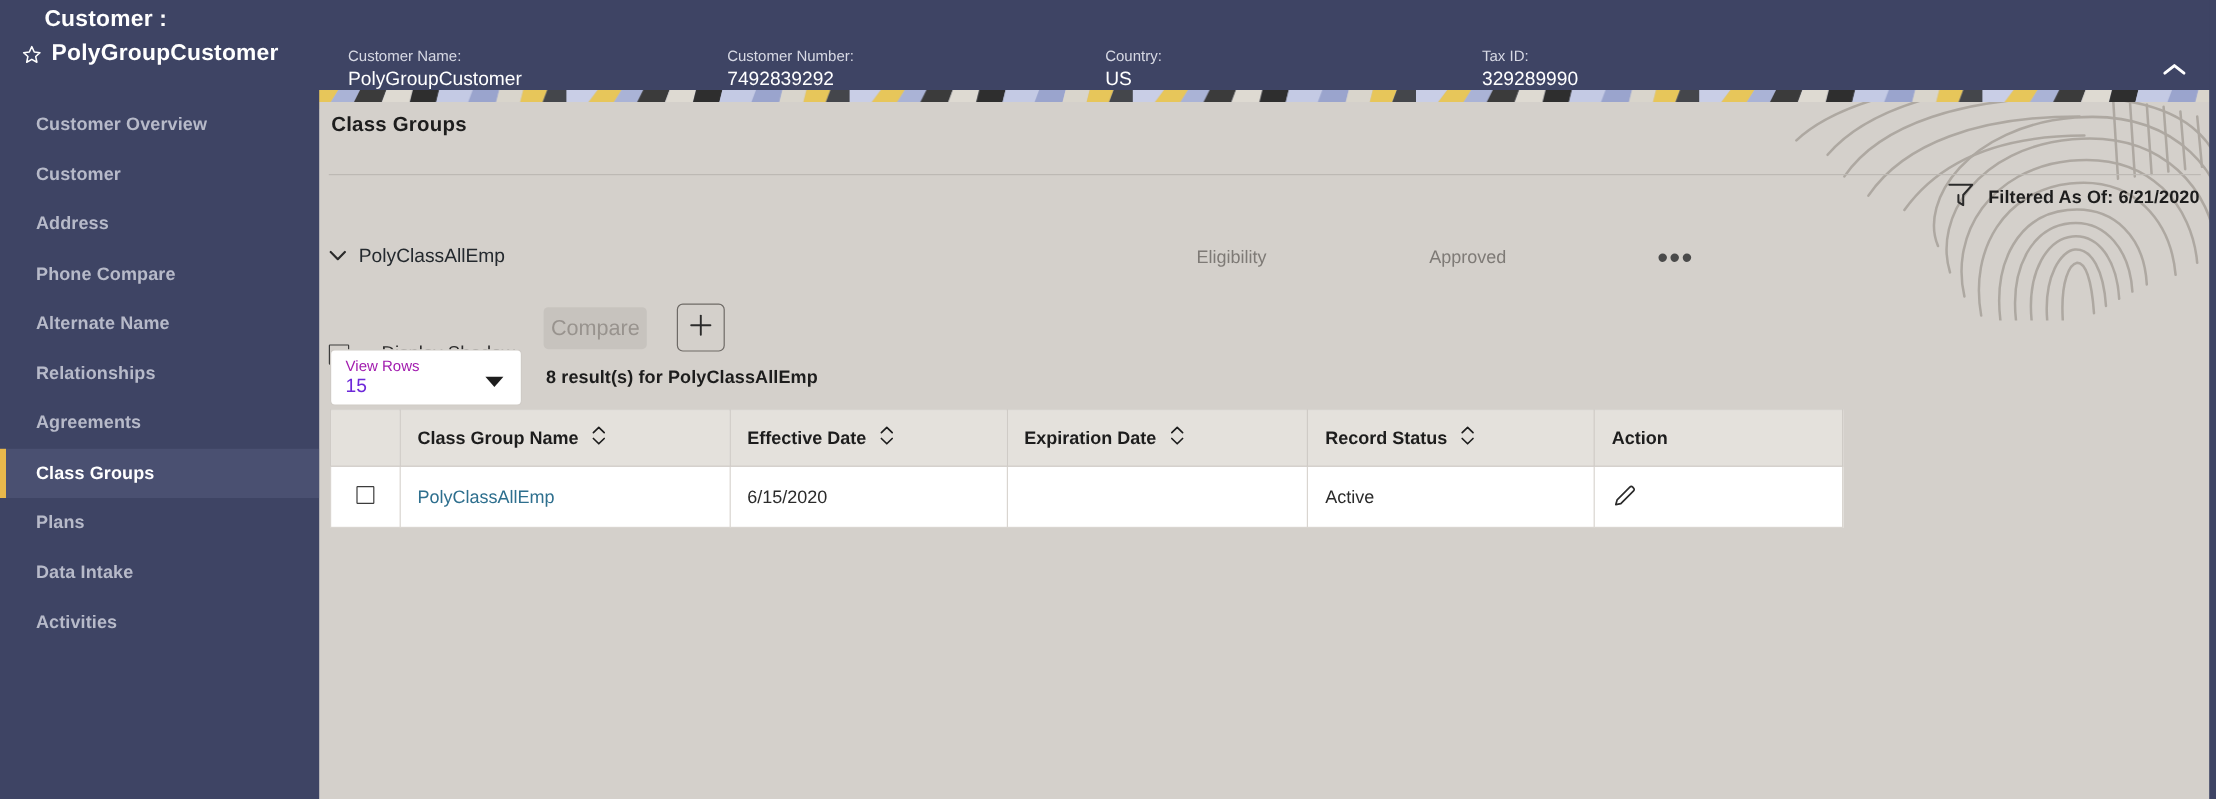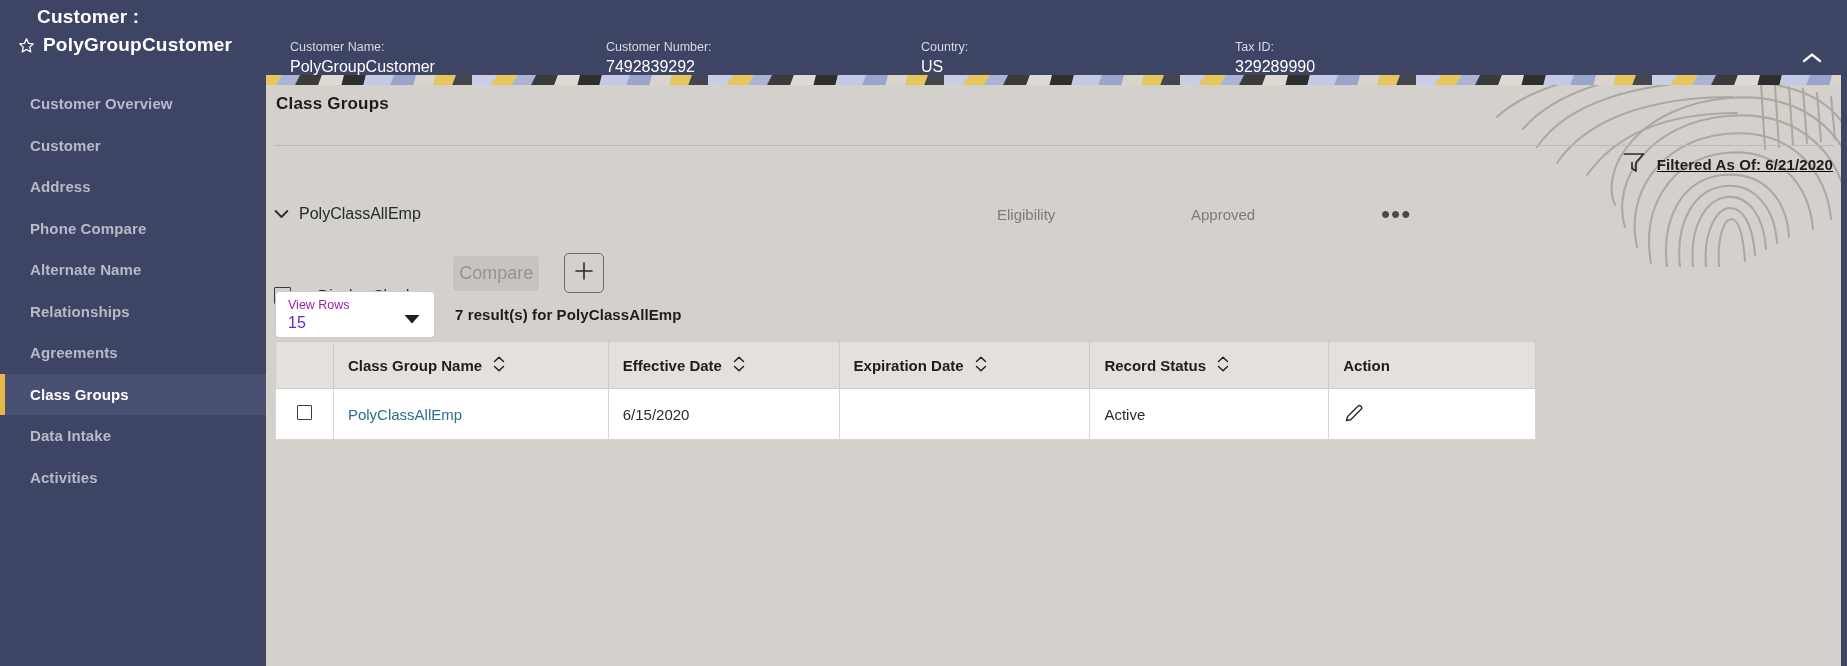--- a/index.html
+++ b/index.html
@@ -81,21 +81,21 @@
   .page-title {
     position: absolute; left: 10px; top: 9px;
     font-size: 17px; font-weight: bold; color: #1d1d1d; letter-spacing: .2px;
   }
   .title-rule {
     position: absolute; left: 8px; top: 60px; width: 1560px; height: 1px;
     background: #bdb9b4;
   }
   .filter-row {
     position: absolute; right: 14px; top: 67px;
-    display: flex; align-items: center; gap: 12px; text-decoration: underline;
+    display: flex; align-items: center; gap: 12px;
   }
   .filter-label {
     font-size: 15px; font-weight: bold; color: #1d1d1d; letter-spacing: .1px;
   }
 
   
   .section-bar {
     position: absolute; left: 0; top: 115px; width: 1581px; height: 36px;
   }
   .sec-left { position: absolute; left: 8px; top: 5px; display: flex; align-items: center; gap: 10px; cursor: pointer; }
@@ -283,20 +283,23 @@
           <span>Alternate Name</span>
         </div>
       <div class="nav-item">
           <span>Relationships</span>
         </div>
       <div class="nav-item">
           <span>Agreements</span>
         </div>
       <div class="nav-item active">
           <span>Class Groups</span>
+        </div>
+      <div class="nav-item">
+          <span>Plans</span>
         </div>
       <div class="nav-item">
           <span>Data Intake</span>
         </div>
       <div class="nav-item">
           <span>Activities</span>
         </div>
     </div>
   </nav>
 
@@ -373,21 +376,21 @@
     <div class="rows-row">
       <div class="rows-select">
         <div class="rs-label">View Rows</div>
         <div class="rs-value">15</div>
         <div class="rs-caret">
           <svg width="16" height="10" viewBox="0 0 16 10">
             <polygon points="0.5,1 15.5,1 8,9.5" fill="#1d1d1d"></polygon>
           </svg>
         </div>
       </div>
-      <div class="result-count">7 result(s) for PolyClassAllEmp</div>
+      <div class="result-count">8 result(s) for PolyClassAllEmp</div>
     </div>
 
     <table class="tbl">
       <thead>
         <tr>
           <th class="col-chk"></th>
           <th class="col-name">
             <span class="th-inner">
               <span>Class Group Name</span>
               <span>

